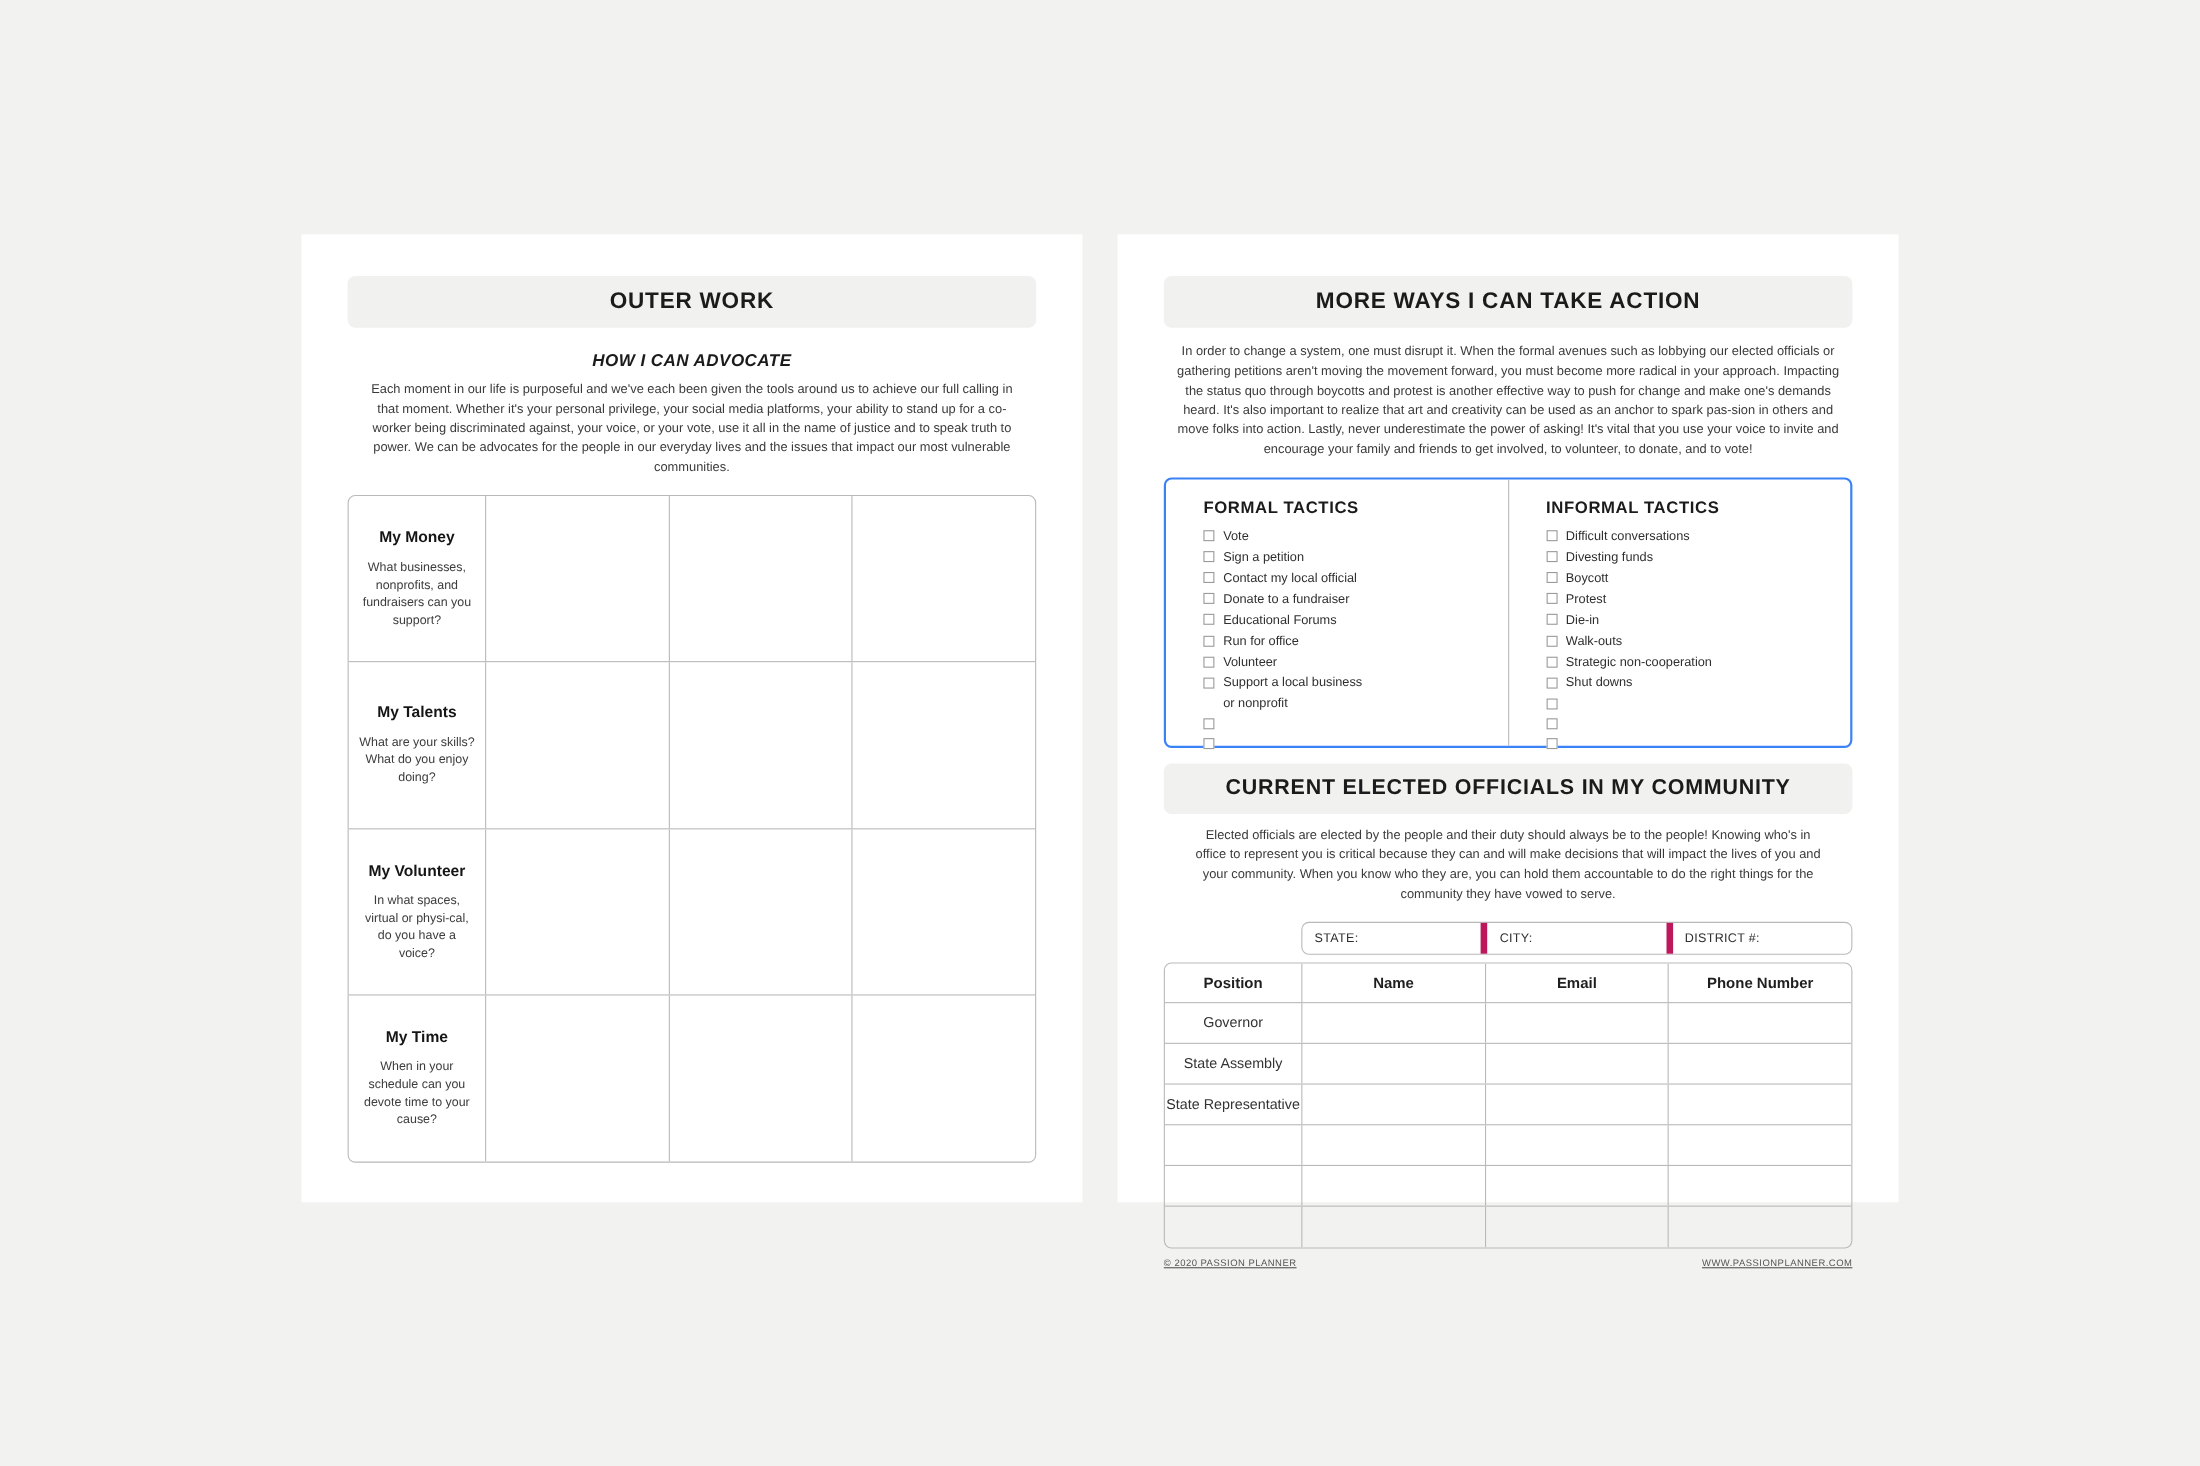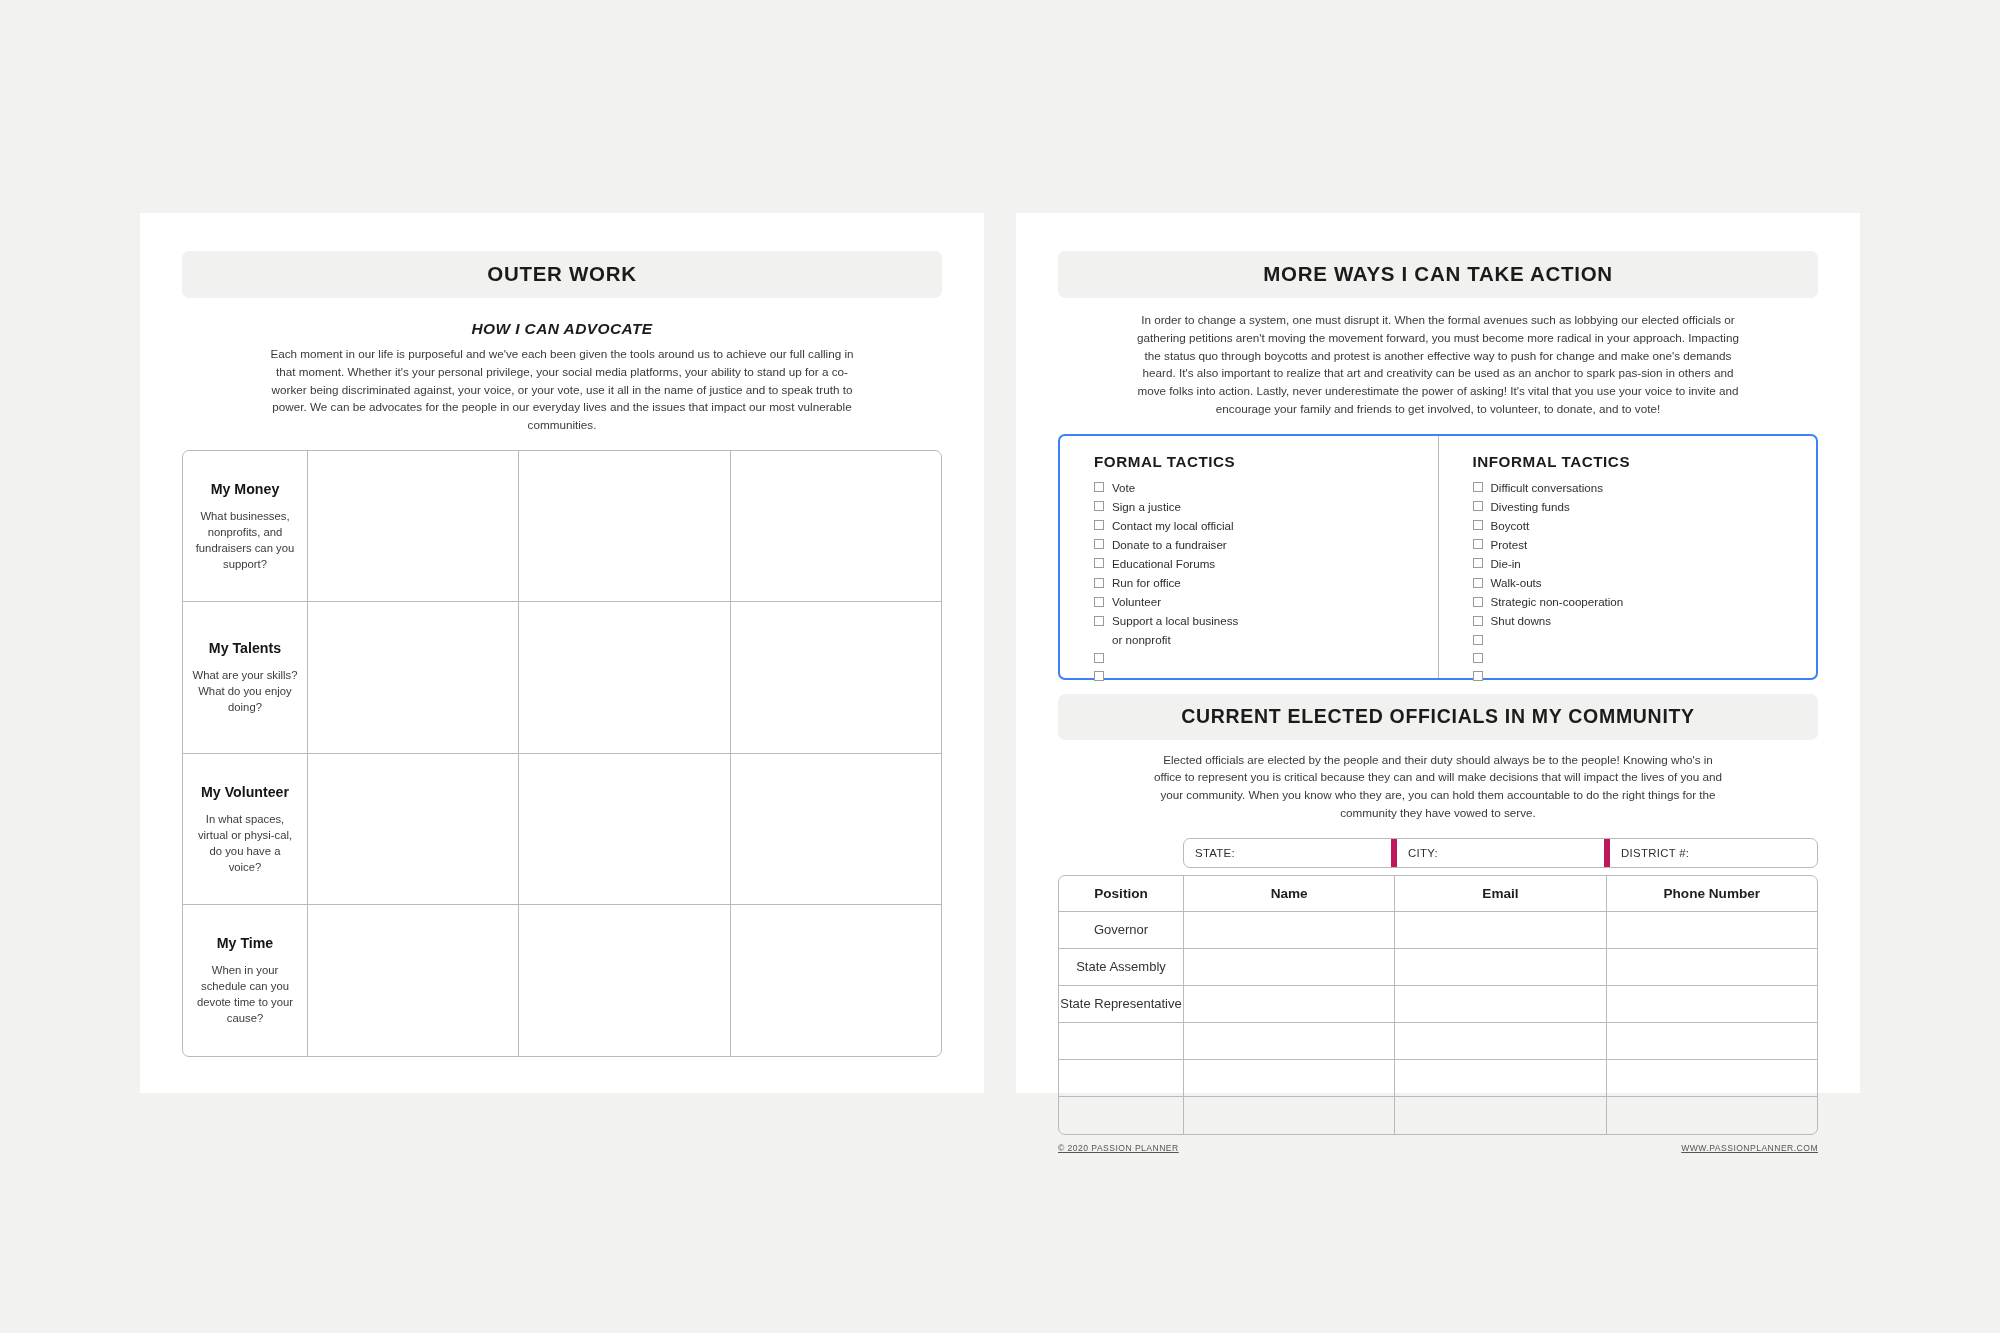--- a/index.html
+++ b/index.html
@@ -13,21 +13,21 @@
     position: relative;
     width: 2000px; height: 1333px;
     display: flex;
     justify-content: center;
     align-items: flex-start;
     gap: 32px;
     padding-top: 213px;
   }
   .page {
     background: #ffffff;
-    width: 844px;
+    width: 710px;
     position: relative;
   }
   .page-left  { height: 880px; padding: 38px 42px 0 42px; }
   .page-right { height: 880px; padding: 38px 42px 0 42px; }
 
   
   .banner {
     background: #f1f1f0;
     border-radius: 7px;
     text-align: center;
@@ -272,21 +272,21 @@
     <div class="tactics-box">
       <div class="tactics-col first">
         <div class="tactics-head">FORMAL TACTICS</div>
         <div id="formal-list">
             <div class="check-row">
               <span class="checkbox"></span>
               <span class="check-label">Vote</span>
             </div>
             <div class="check-row">
               <span class="checkbox"></span>
-              <span class="check-label">Sign a justice</span>
+              <span class="check-label">Sign a petition</span>
             </div>
             <div class="check-row">
               <span class="checkbox"></span>
               <span class="check-label">Contact my local official</span>
             </div>
             <div class="check-row">
               <span class="checkbox"></span>
               <span class="check-label">Donate to a fundraiser</span>
             </div>
             <div class="check-row">

